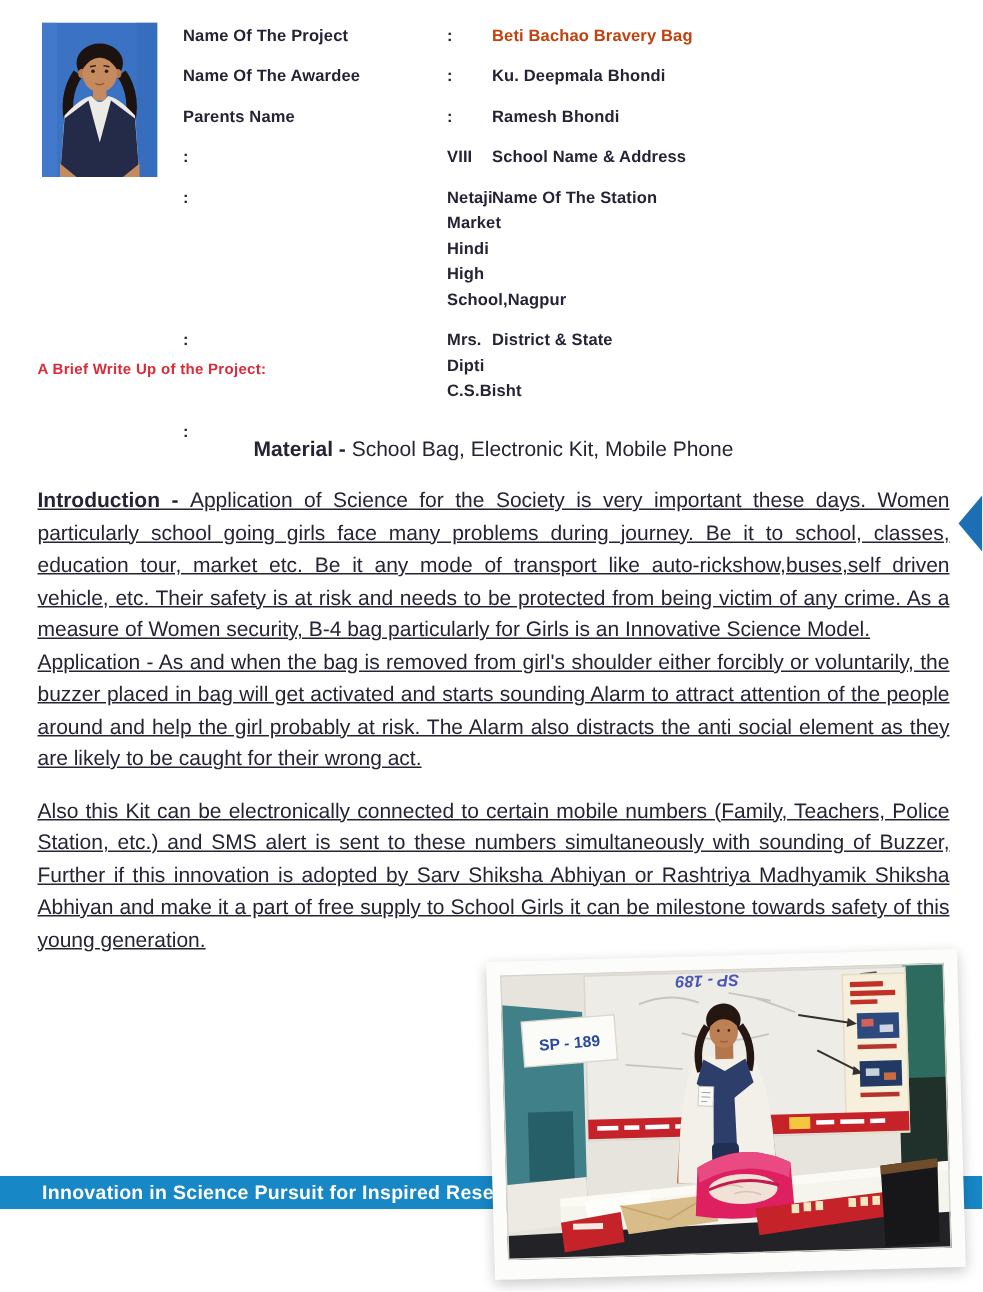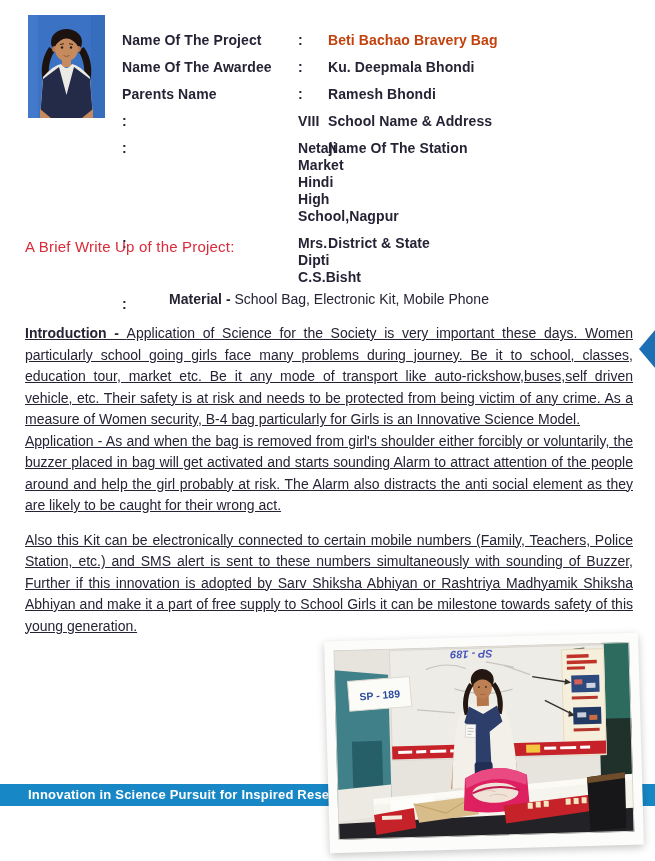--- a/index.html
+++ b/index.html
@@ -5,28 +5,28 @@
   html,body{margin:0;padding:0;background:#ffffff;}
   .page{
     position:relative;width:655px;height:861px;background:#ffffff;overflow:hidden;
     font-family:"Liberation Sans",sans-serif;color:#262335;
   }
   
   .portrait{position:absolute;left:28px;top:15px;width:77px;height:103px;}
   .portrait svg{display:block;}
   
   .fields{
-    position:absolute;left:122px;top:32px;
+    position:absolute;left:122px;top:16px;
     display:grid;grid-template-columns:176px 30px 212px;row-gap:10px;
-    font-size:14px;font-weight:700;line-height:17px;letter-spacing:.1px;
+    font-size:11px;font-weight:700;line-height:17px;letter-spacing:.1px;
   }
   .fvalue.red{color:#c2410c;}
   
   .writeup{position:absolute;left:25px;top:238px;width:608px;}
-  .writeup h2{margin:0;font-size:15px;line-height:18px;font-weight:400;color:#d92b39;letter-spacing:.2px;}
+  .writeup h2{margin:0;font-size:10px;line-height:18px;font-weight:700;color:#d92b39;letter-spacing:.2px;}
   p.material{margin:34px 0 0;font-size:14px;line-height:18px;font-weight:400;text-align:center;}
   p.material strong{font-weight:700;}
   p.body{margin:15px 0 0;font-size:14px;line-height:21.5px;text-align:justify;font-weight:400;text-decoration:underline;}
   p.body strong{font-weight:700;}
   p.para2{margin-top:13px;}
   
   .footer-bar{
     position:absolute;left:0;top:784px;width:655px;height:22px;background:#1787c6;
     color:#ffffff;font-size:13px;font-weight:700;line-height:22px;
     padding-left:28px;box-sizing:border-box;z-index:1;letter-spacing:.2px;

